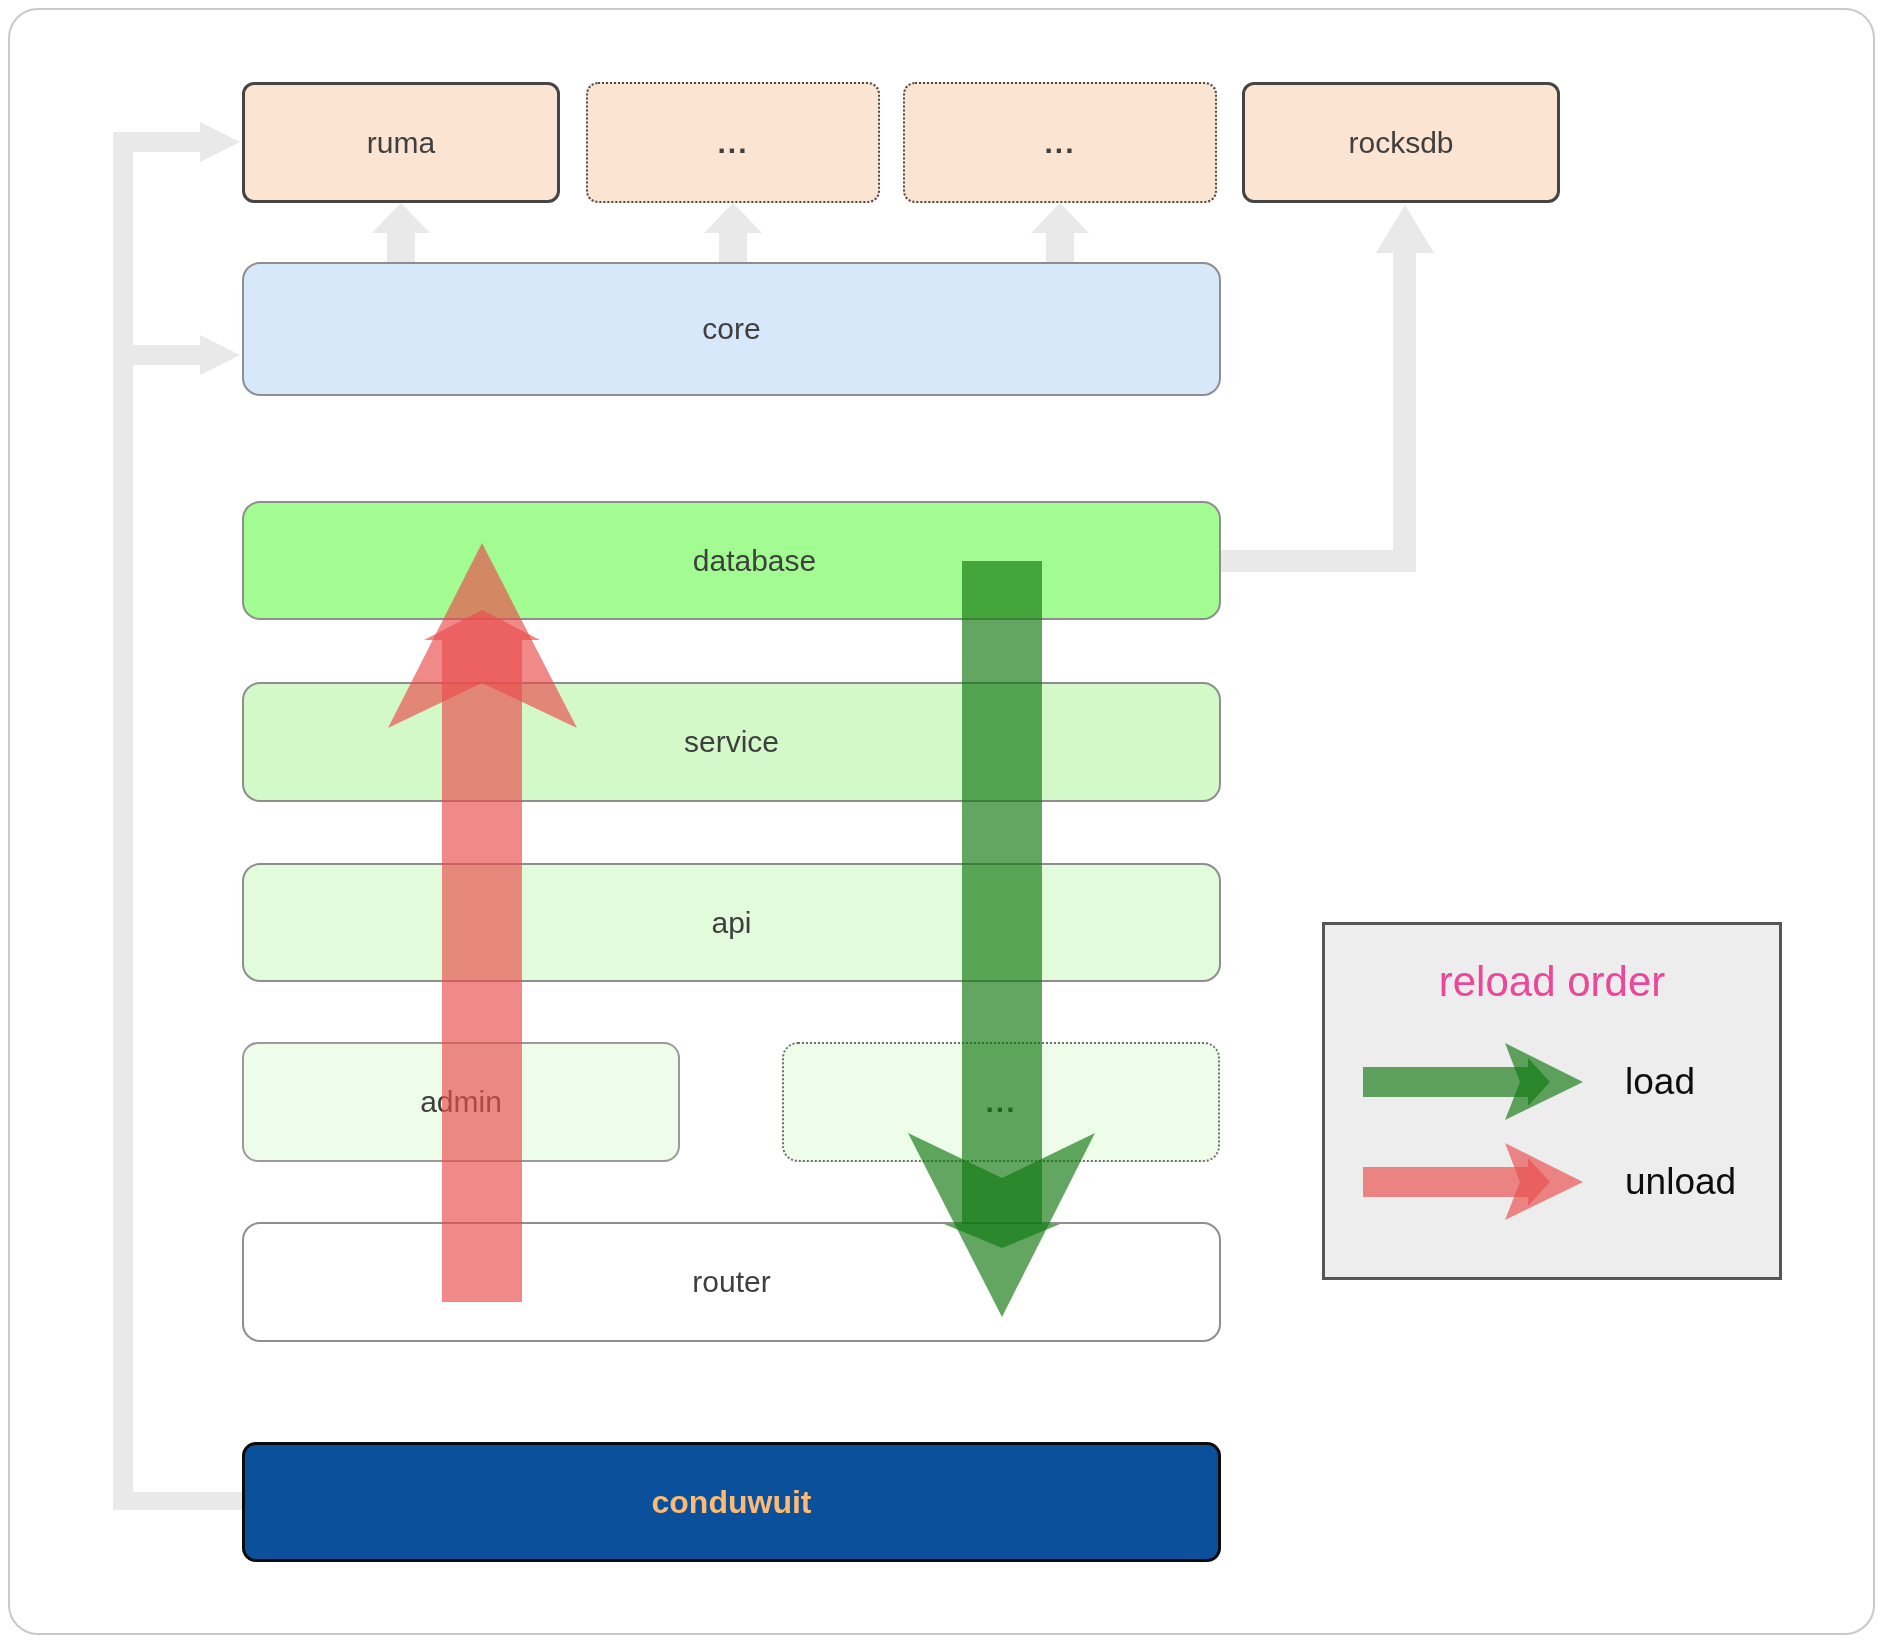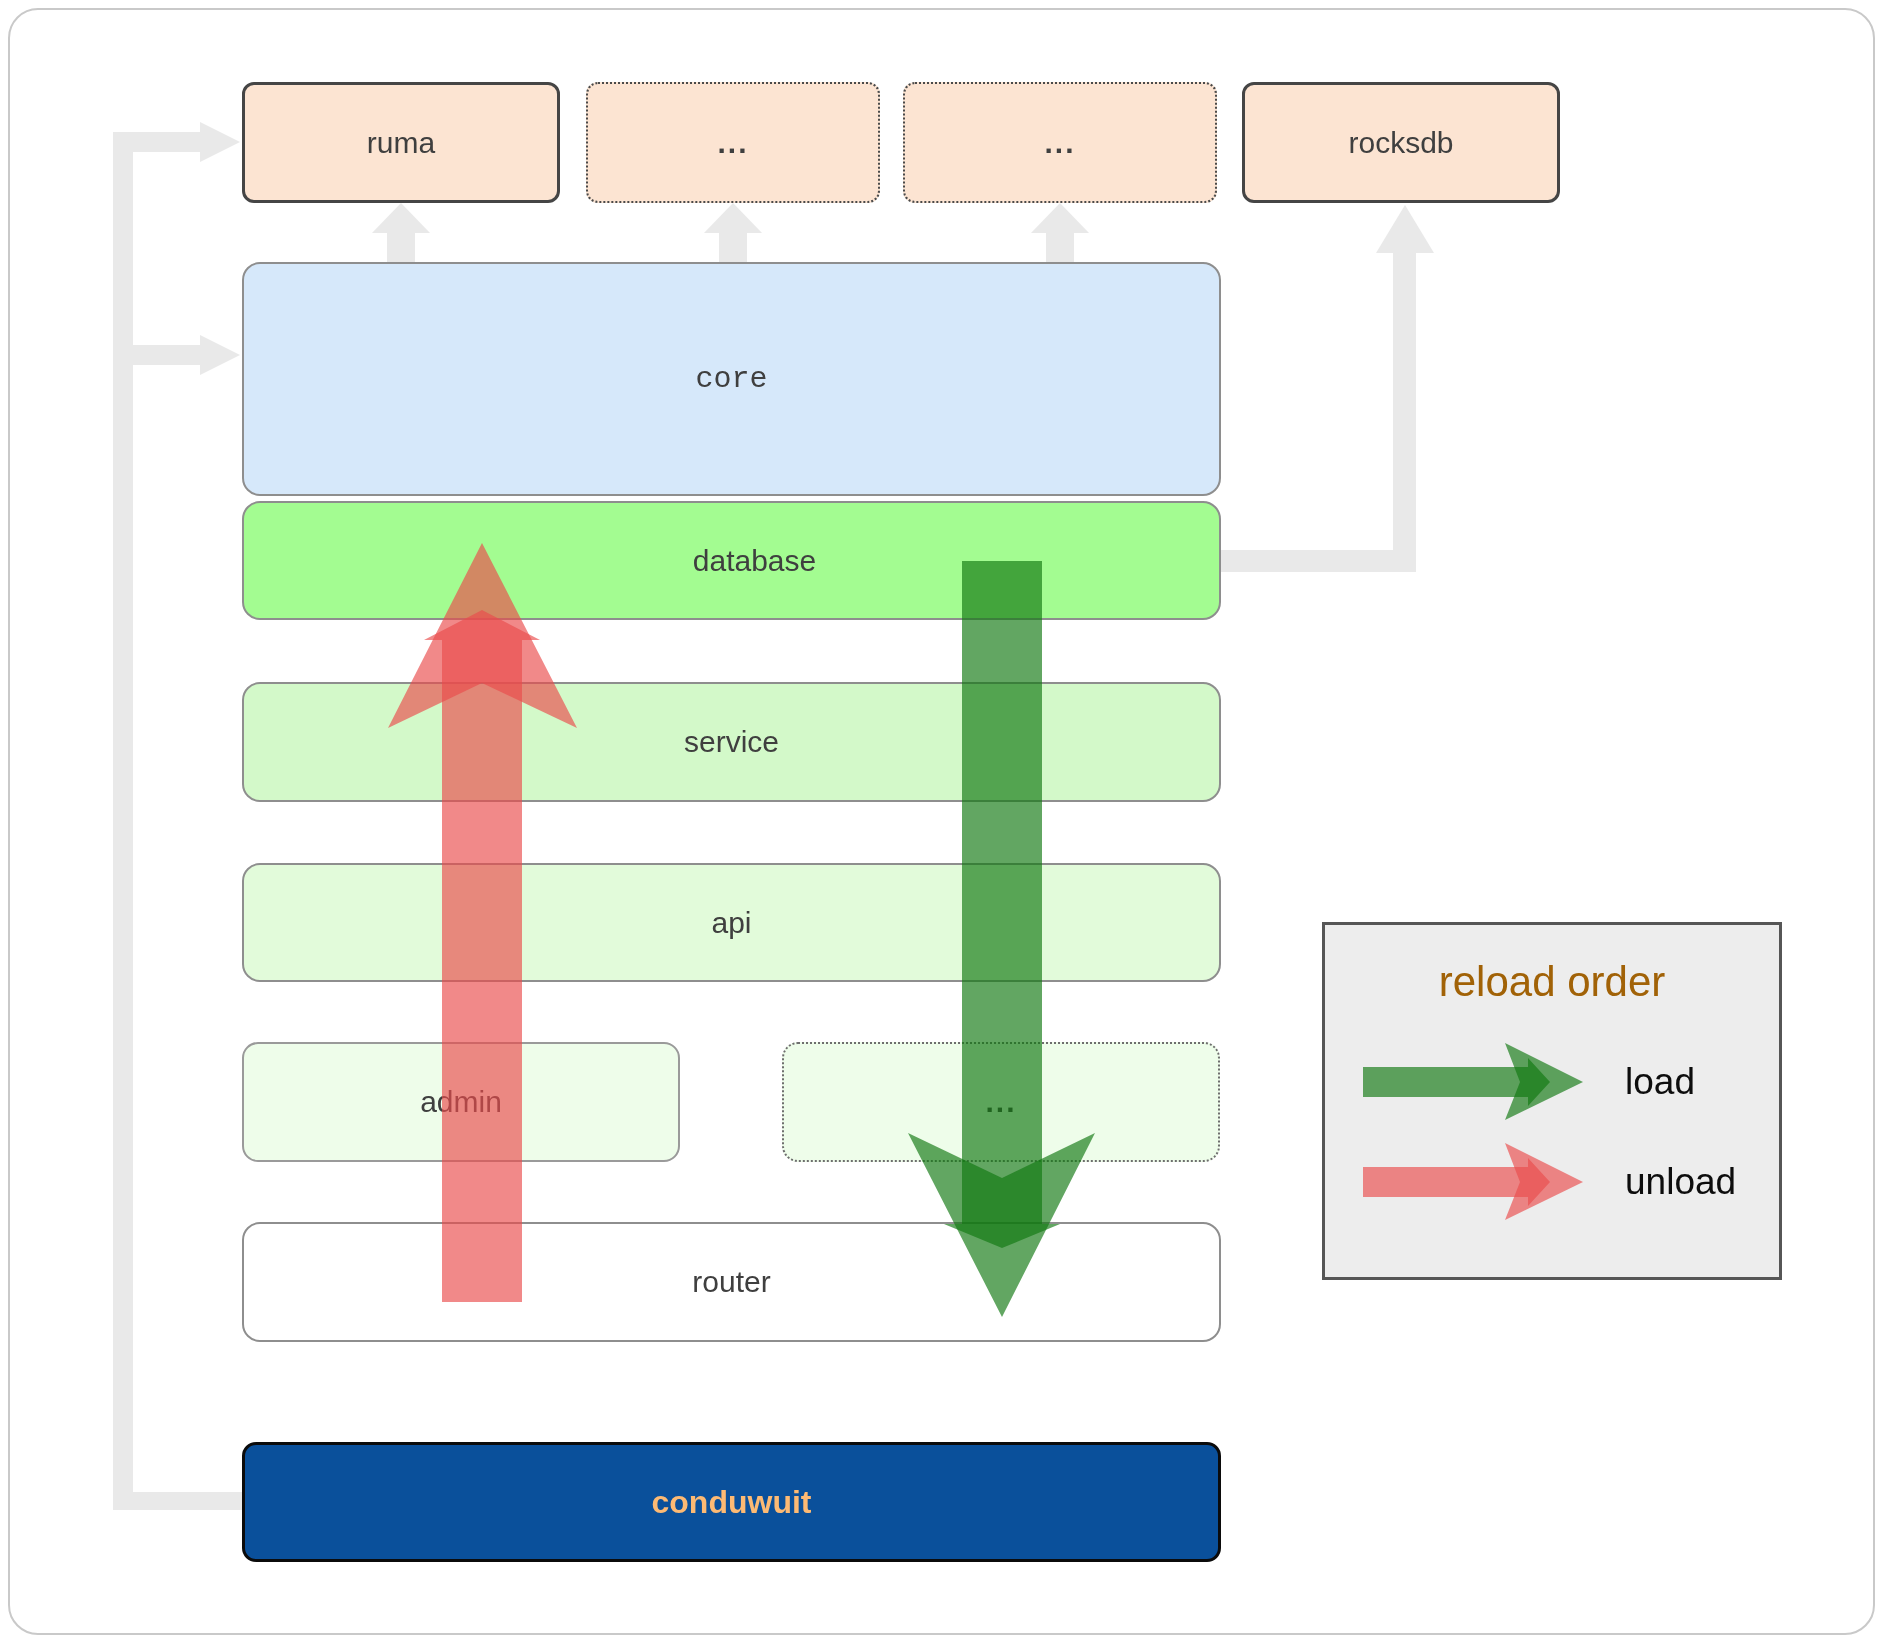--- a/index.html
+++ b/index.html
@@ -31,21 +31,21 @@
   .svglayer{position:absolute;left:0;top:0;width:1883px;height:1643px;pointer-events:none;}
   .connector{fill:var(--connector-gray);}
   .garrow{fill:var(--arrow-green);fill-opacity:0.66;}
   .rarrow{fill:var(--arrow-red);fill-opacity:0.66;}
   .legendbox{
     position:absolute;left:1322px;top:922px;width:460px;height:358px;
     background:var(--legend-bg);border:3px solid #565656;box-sizing:border-box;
   }
   .legendtitle{
     position:absolute;left:1322px;top:958px;width:460px;text-align:center;
-    font-size:42px;color:#a16207;
+    font-size:42px;color:#ec4899;
   }
   .legendlabel{
     position:absolute;left:1625px;width:150px;height:44px;line-height:44px;
     font-size:37px;color:#0d0d0d;
   }
 </style>
 </head>
 <body>
 
 <div class="canvas">
@@ -91,21 +91,21 @@
   <div class="box toprow dotted" style="left:586px;top:82px;width:294px;height:121px;">
     <span class="dots">...</span>
   </div>
   <div class="box toprow dotted" style="left:903px;top:82px;width:314px;height:121px;">
     <span class="dots">...</span>
   </div>
   <div class="box toprow" style="left:1242px;top:82px;width:318px;height:121px;">
     <span>rocksdb</span>
   </div>
 
-  <div class="box rowbox b-core" style="left:242px;top:262px;width:979px;height:234px;font-family:Liberation Mono, monospace;">
+  <div class="box rowbox b-core" style="left:242px;top:262px;width:979px;height:134px;">
     <span>core</span>
   </div>
   <div class="box rowbox b-database" style="left:242px;top:501px;width:979px;height:119px;padding-left:46px;">
     <span>database</span>
   </div>
   <div class="box rowbox b-service" style="left:242px;top:682px;width:979px;height:120px;">
     <span>service</span>
   </div>
   <div class="box rowbox b-api" style="left:242px;top:863px;width:979px;height:119px;">
     <span>api</span>

